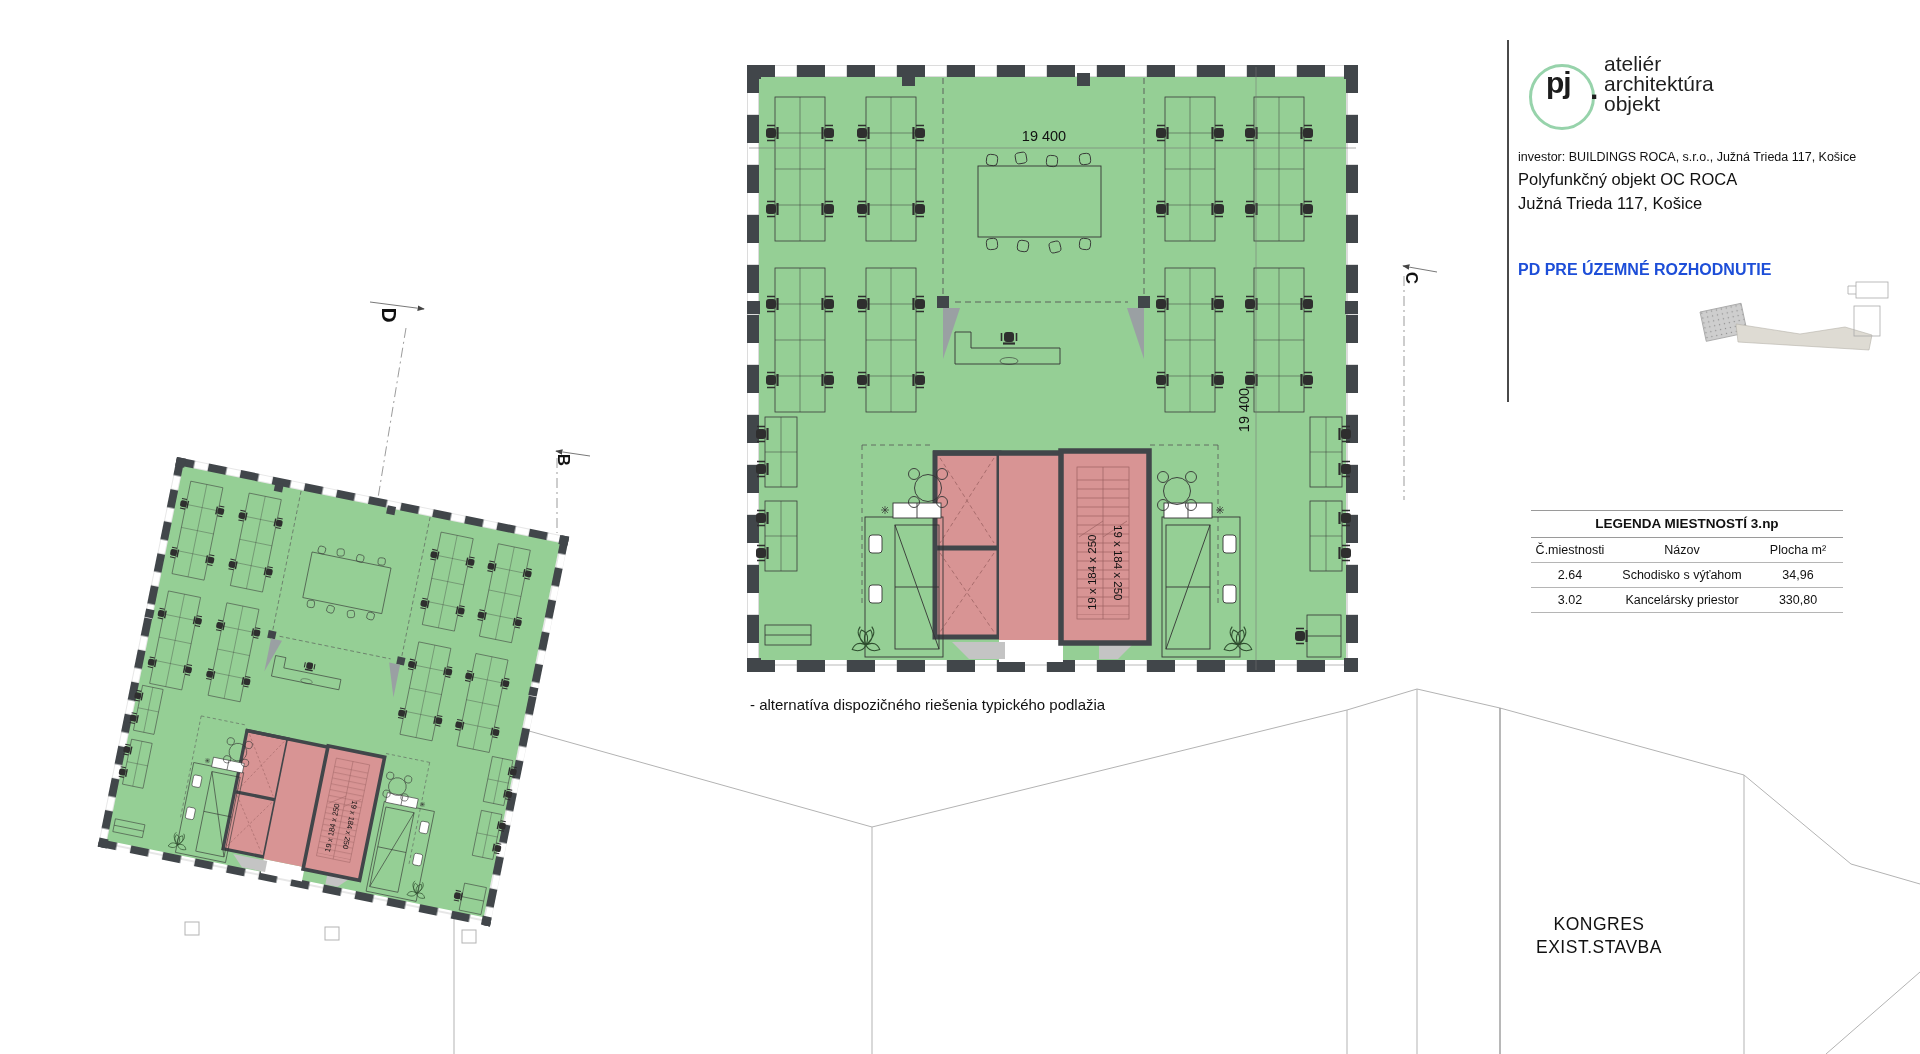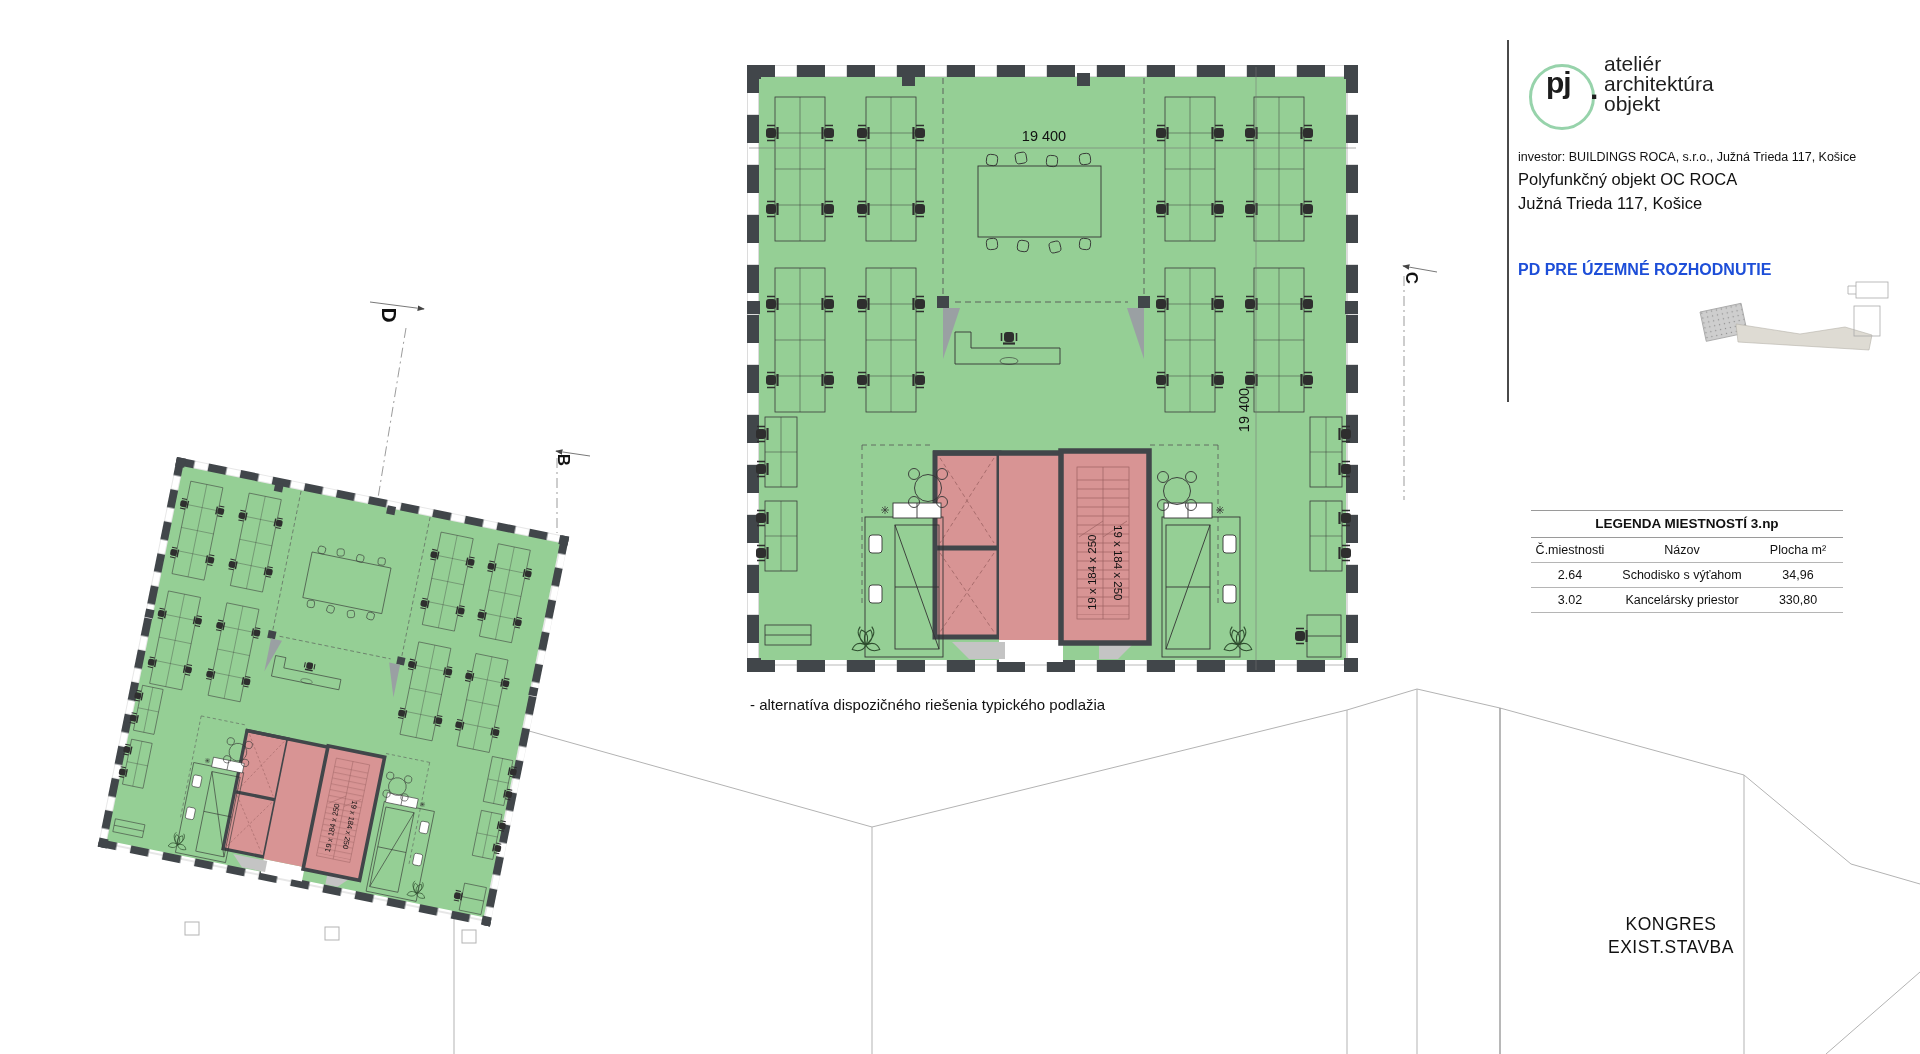--- a/index.html
+++ b/index.html
@@ -18,21 +18,21 @@
   .legend{position:absolute;left:1531px;top:482px;width:312px;font-size:12.5px;color:#111;margin-top:28px;}
   .lg-title{border-top:1px solid #9a9a9a;border-bottom:1px solid #9a9a9a;text-align:center;font-weight:bold;font-size:13.5px;padding:5px 0 6px 0;}
   .lg-row{display:flex;align-items:center;border-bottom:1px solid #b5b5b5;padding:5px 0;}
   .lg-c1{width:78px;text-align:center;}
   .lg-c2{flex:1;text-align:center;}
   .lg-c3{width:86px;text-align:center;padding-right:2px;}
   .lg-total{display:flex;border-bottom:1px solid #9a9a9a;padding:5px 0 6px 0;font-weight:bold;font-size:13.5px;}
   .lg-total .lg-c3{font-size:13.5px;}
   
   .caption{position:absolute;left:750px;top:696px;font-size:15px;color:#111;}
-  .site-label{position:absolute;left:1560px;top:913px;width:222px;text-align:center;font-size:17.5px;color:#111;line-height:23px;letter-spacing:0.5px;}
+  .site-label{position:absolute;left:1488px;top:913px;width:222px;text-align:center;font-size:17.5px;color:#111;line-height:23px;letter-spacing:0.5px;}
   .sec-letter{position:absolute;font-weight:bold;color:#111;transform:rotate(90deg);}
   .sec-d{left:381px;top:303px;font-size:21px;}
   .sec-b{left:557px;top:450px;font-size:17px;}
   .sec-c{left:1405px;top:268px;font-size:17px;}
 </style>
 </head>
 <body>
 
 <div id="sheet">
 

